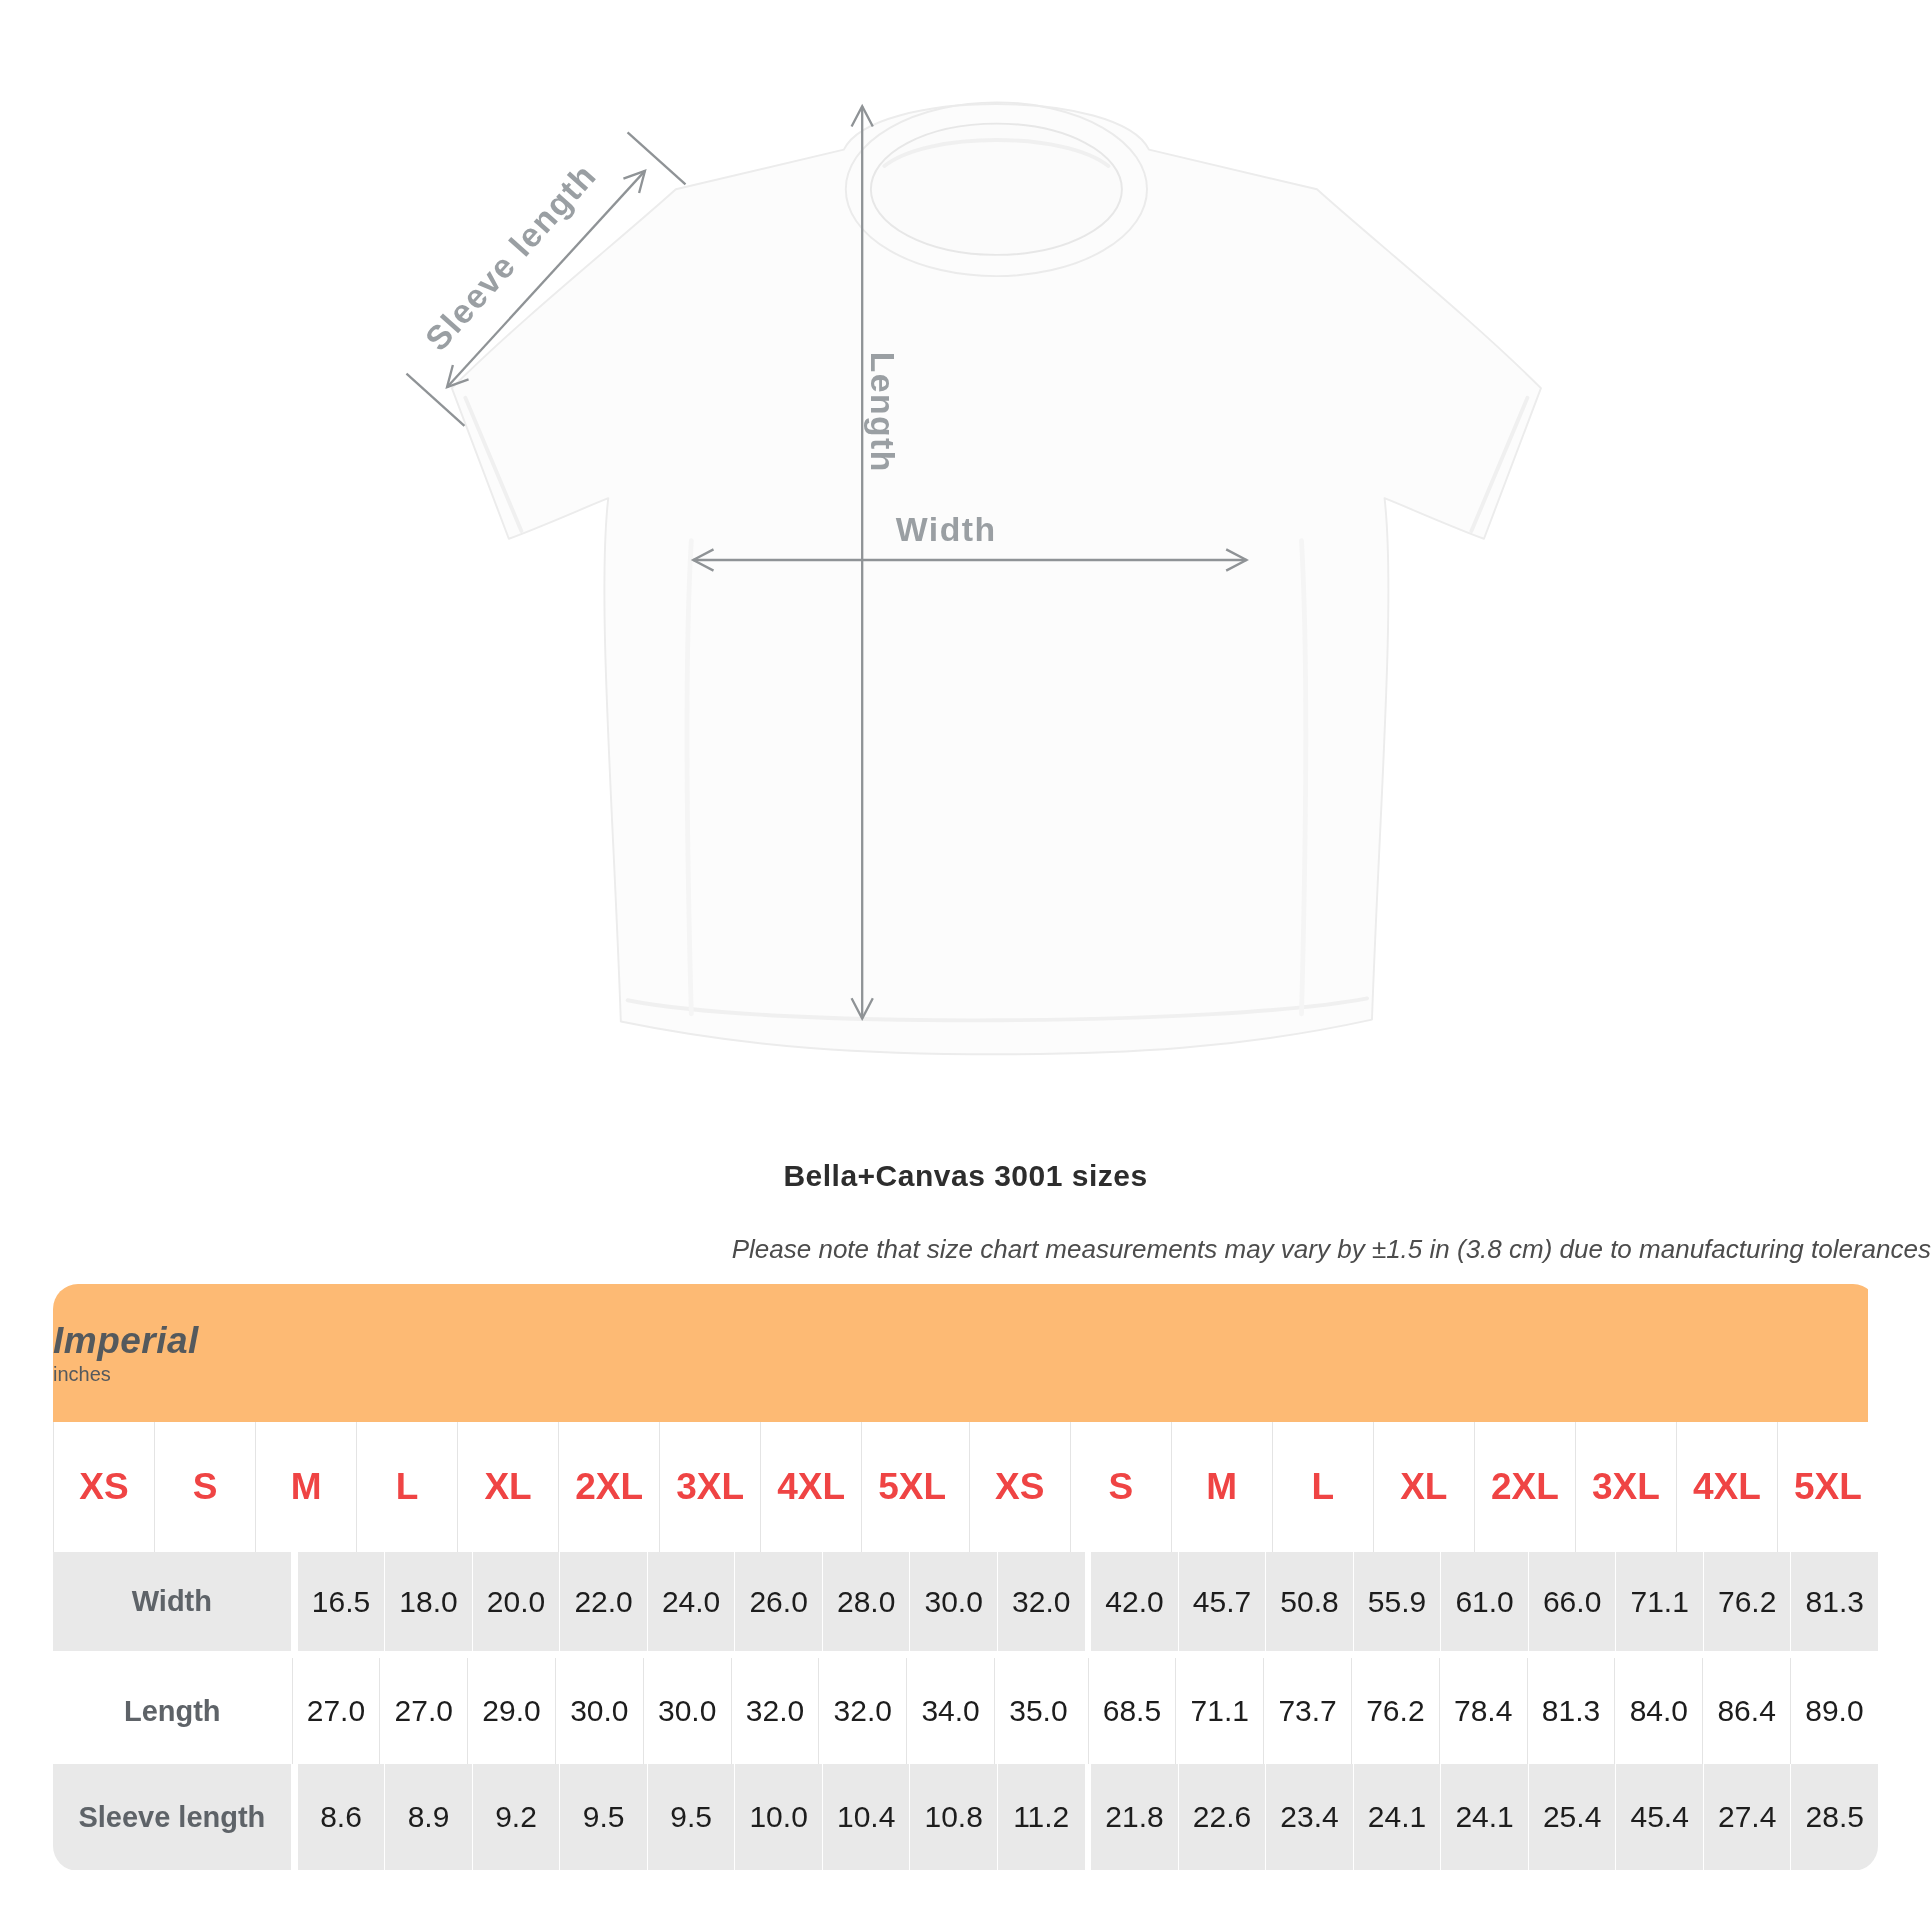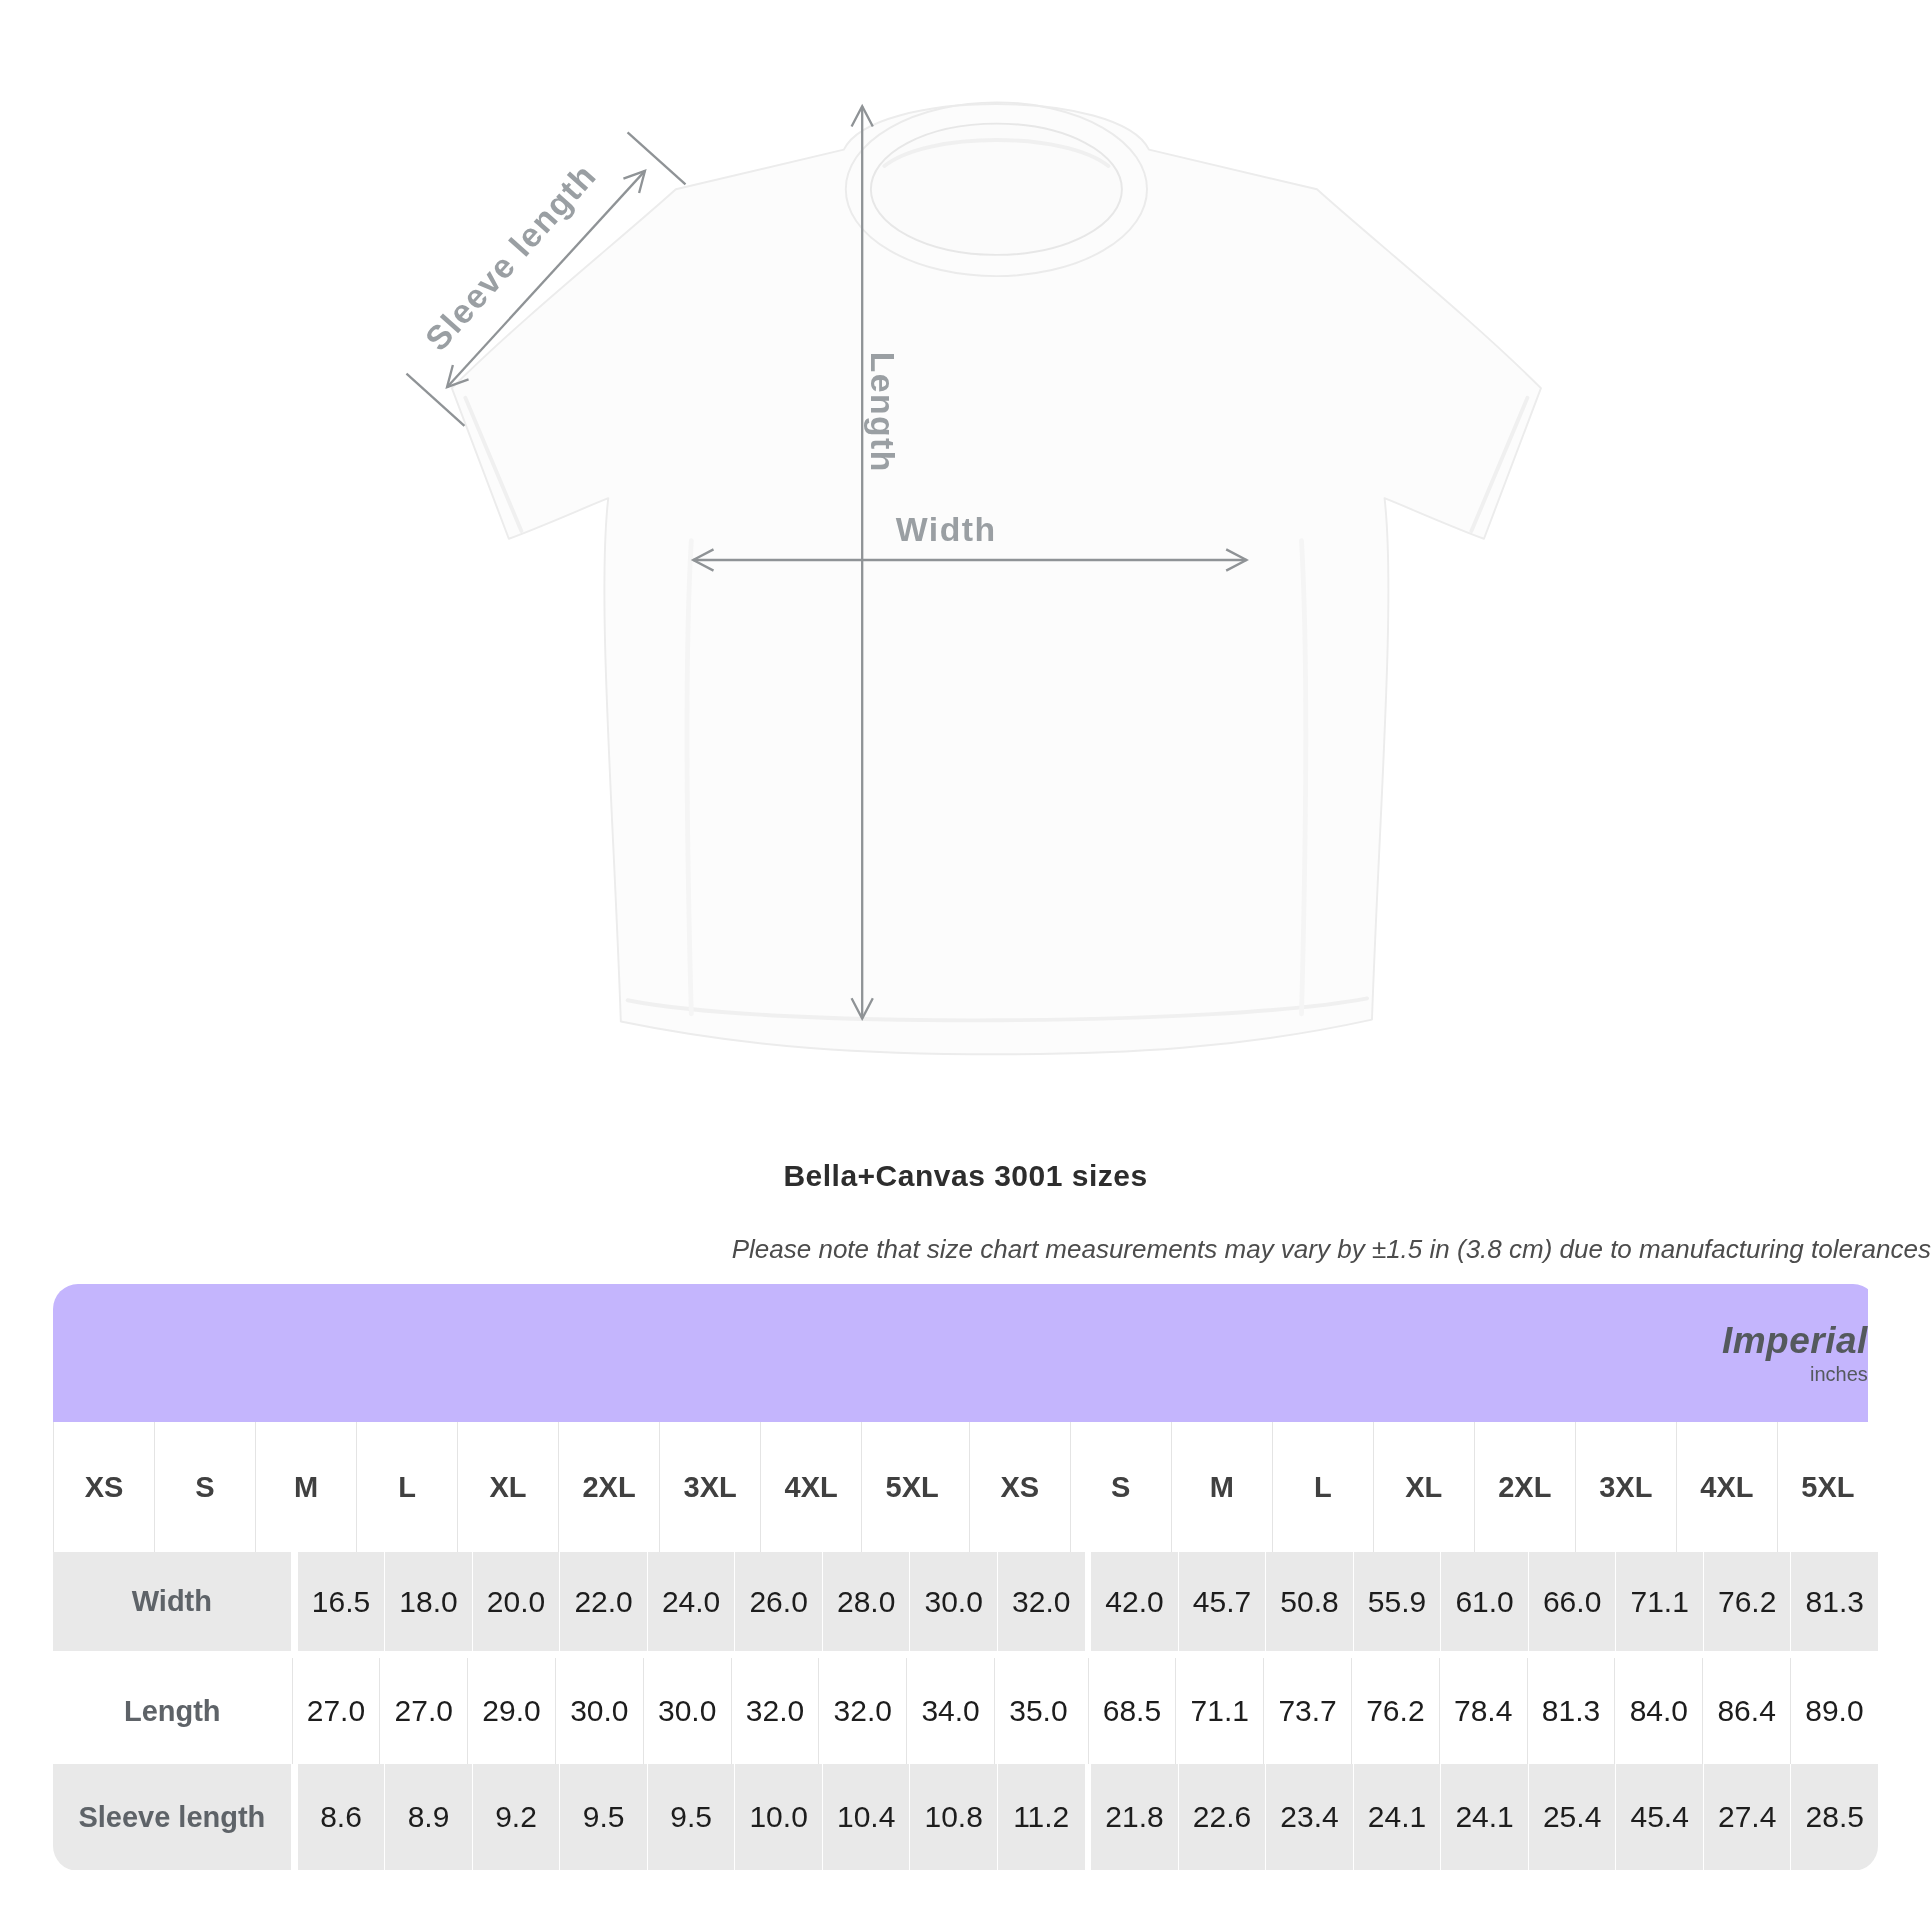--- a/index.html
+++ b/index.html
@@ -23,36 +23,36 @@
   .title{position:absolute;left:0;top:1159px;width:1931px;text-align:center;
     font-size:30px;font-weight:bold;color:#2d2d2d;letter-spacing:0.5px}
   .subtitle{position:absolute;left:0;top:1234px;width:1931px;text-align:right;
     font-size:26px;font-style:italic;color:#4c4c4c}
 
   
   .size-table{position:absolute;left:53px;top:1284px;width:1825px;height:587px;
     border-radius:25px;overflow:hidden;background:#ffffff}
   .trow{display:flex;width:100%}
   .unit-row{height:138px}
-  .unit-block{background:#c4b5fd;display:flex;flex-direction:column;align-items:flex-end;justify-content:center}
+  .unit-block{background:#fdba74;display:flex;flex-direction:column;align-items:flex-start;justify-content:center}
   .unit-imperial{flex:1069 0 0}
   .unit-metric{flex:819 0 0}
   .unit-gap{flex:6 0 0;background:#ffffff}
   .unit-name{font-size:37px;font-weight:bold;font-style:italic;color:#54595d;letter-spacing:0.5px}
   .unit-sub{font-size:20px;color:#54595d;margin-top:1px}
 
   .header-row{height:130px;background:#ffffff}
   .data-row{height:106px;background:#ffffff}
 
   .cell-label{flex:250 0 0;display:flex;align-items:center;justify-content:center;
     font-weight:bold;color:#5e6368;font-size:29px;box-sizing:border-box}
   .cell{flex:91 0 0;display:flex;align-items:center;justify-content:center;box-sizing:border-box}
   .gap{flex:6 0 0;background:#ffffff}
 
-  .header-row .cell{font-weight:bold;color:#404040;font-size:29px;border-left:1px solid #e4e4e4}
+  .header-row .cell{font-weight:bold;color:#ef4444;font-size:37px;border-left:1px solid #e4e4e4}
 
   .data-row .cell{font-size:30px;color:#1d1d1d}
   .row-white .cell{border-left:1px solid #e4e4e4}
   .row-gray .cell,.row-gray .cell-label{background:#e9e9e9}
   .row-gray .cell{border-left:1.9px solid #ffffff}
   .row-gray .cell.first-data{border-left:7.7px solid #ffffff}
   .with-sep .cell,.with-sep .cell-label{border-bottom:7.7px solid #ffffff}
 </style>
 </head>
 <body>

